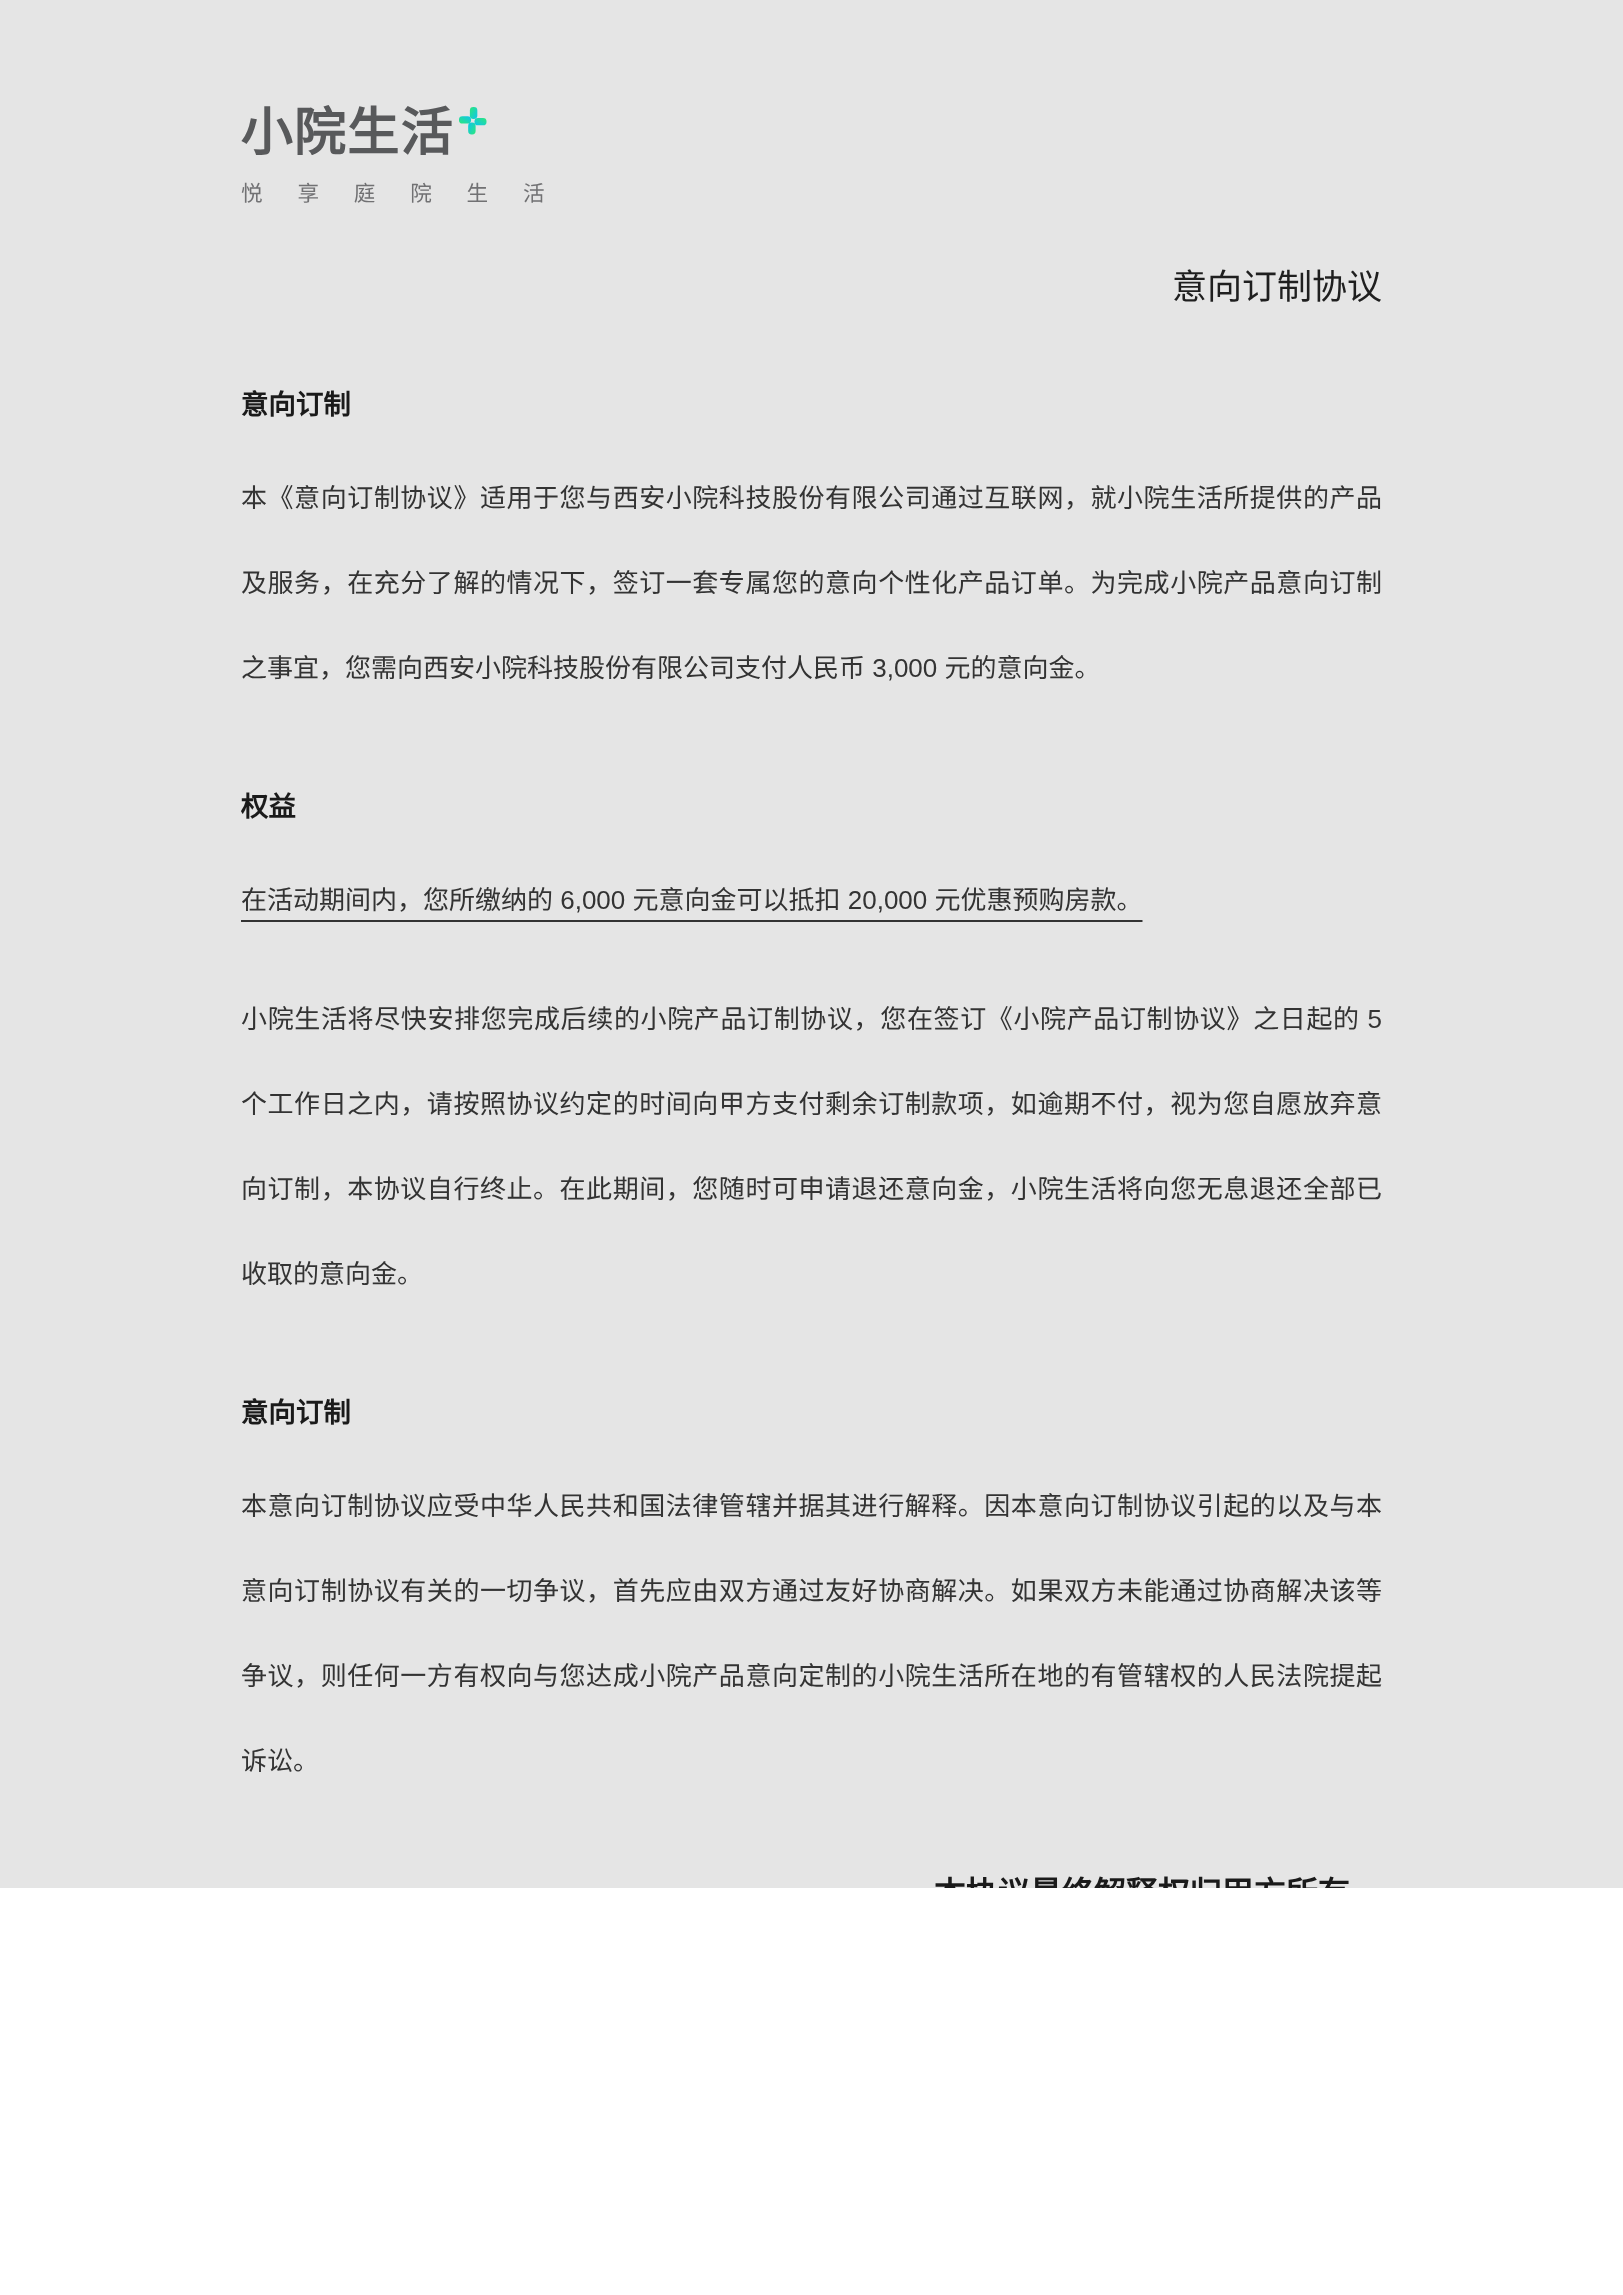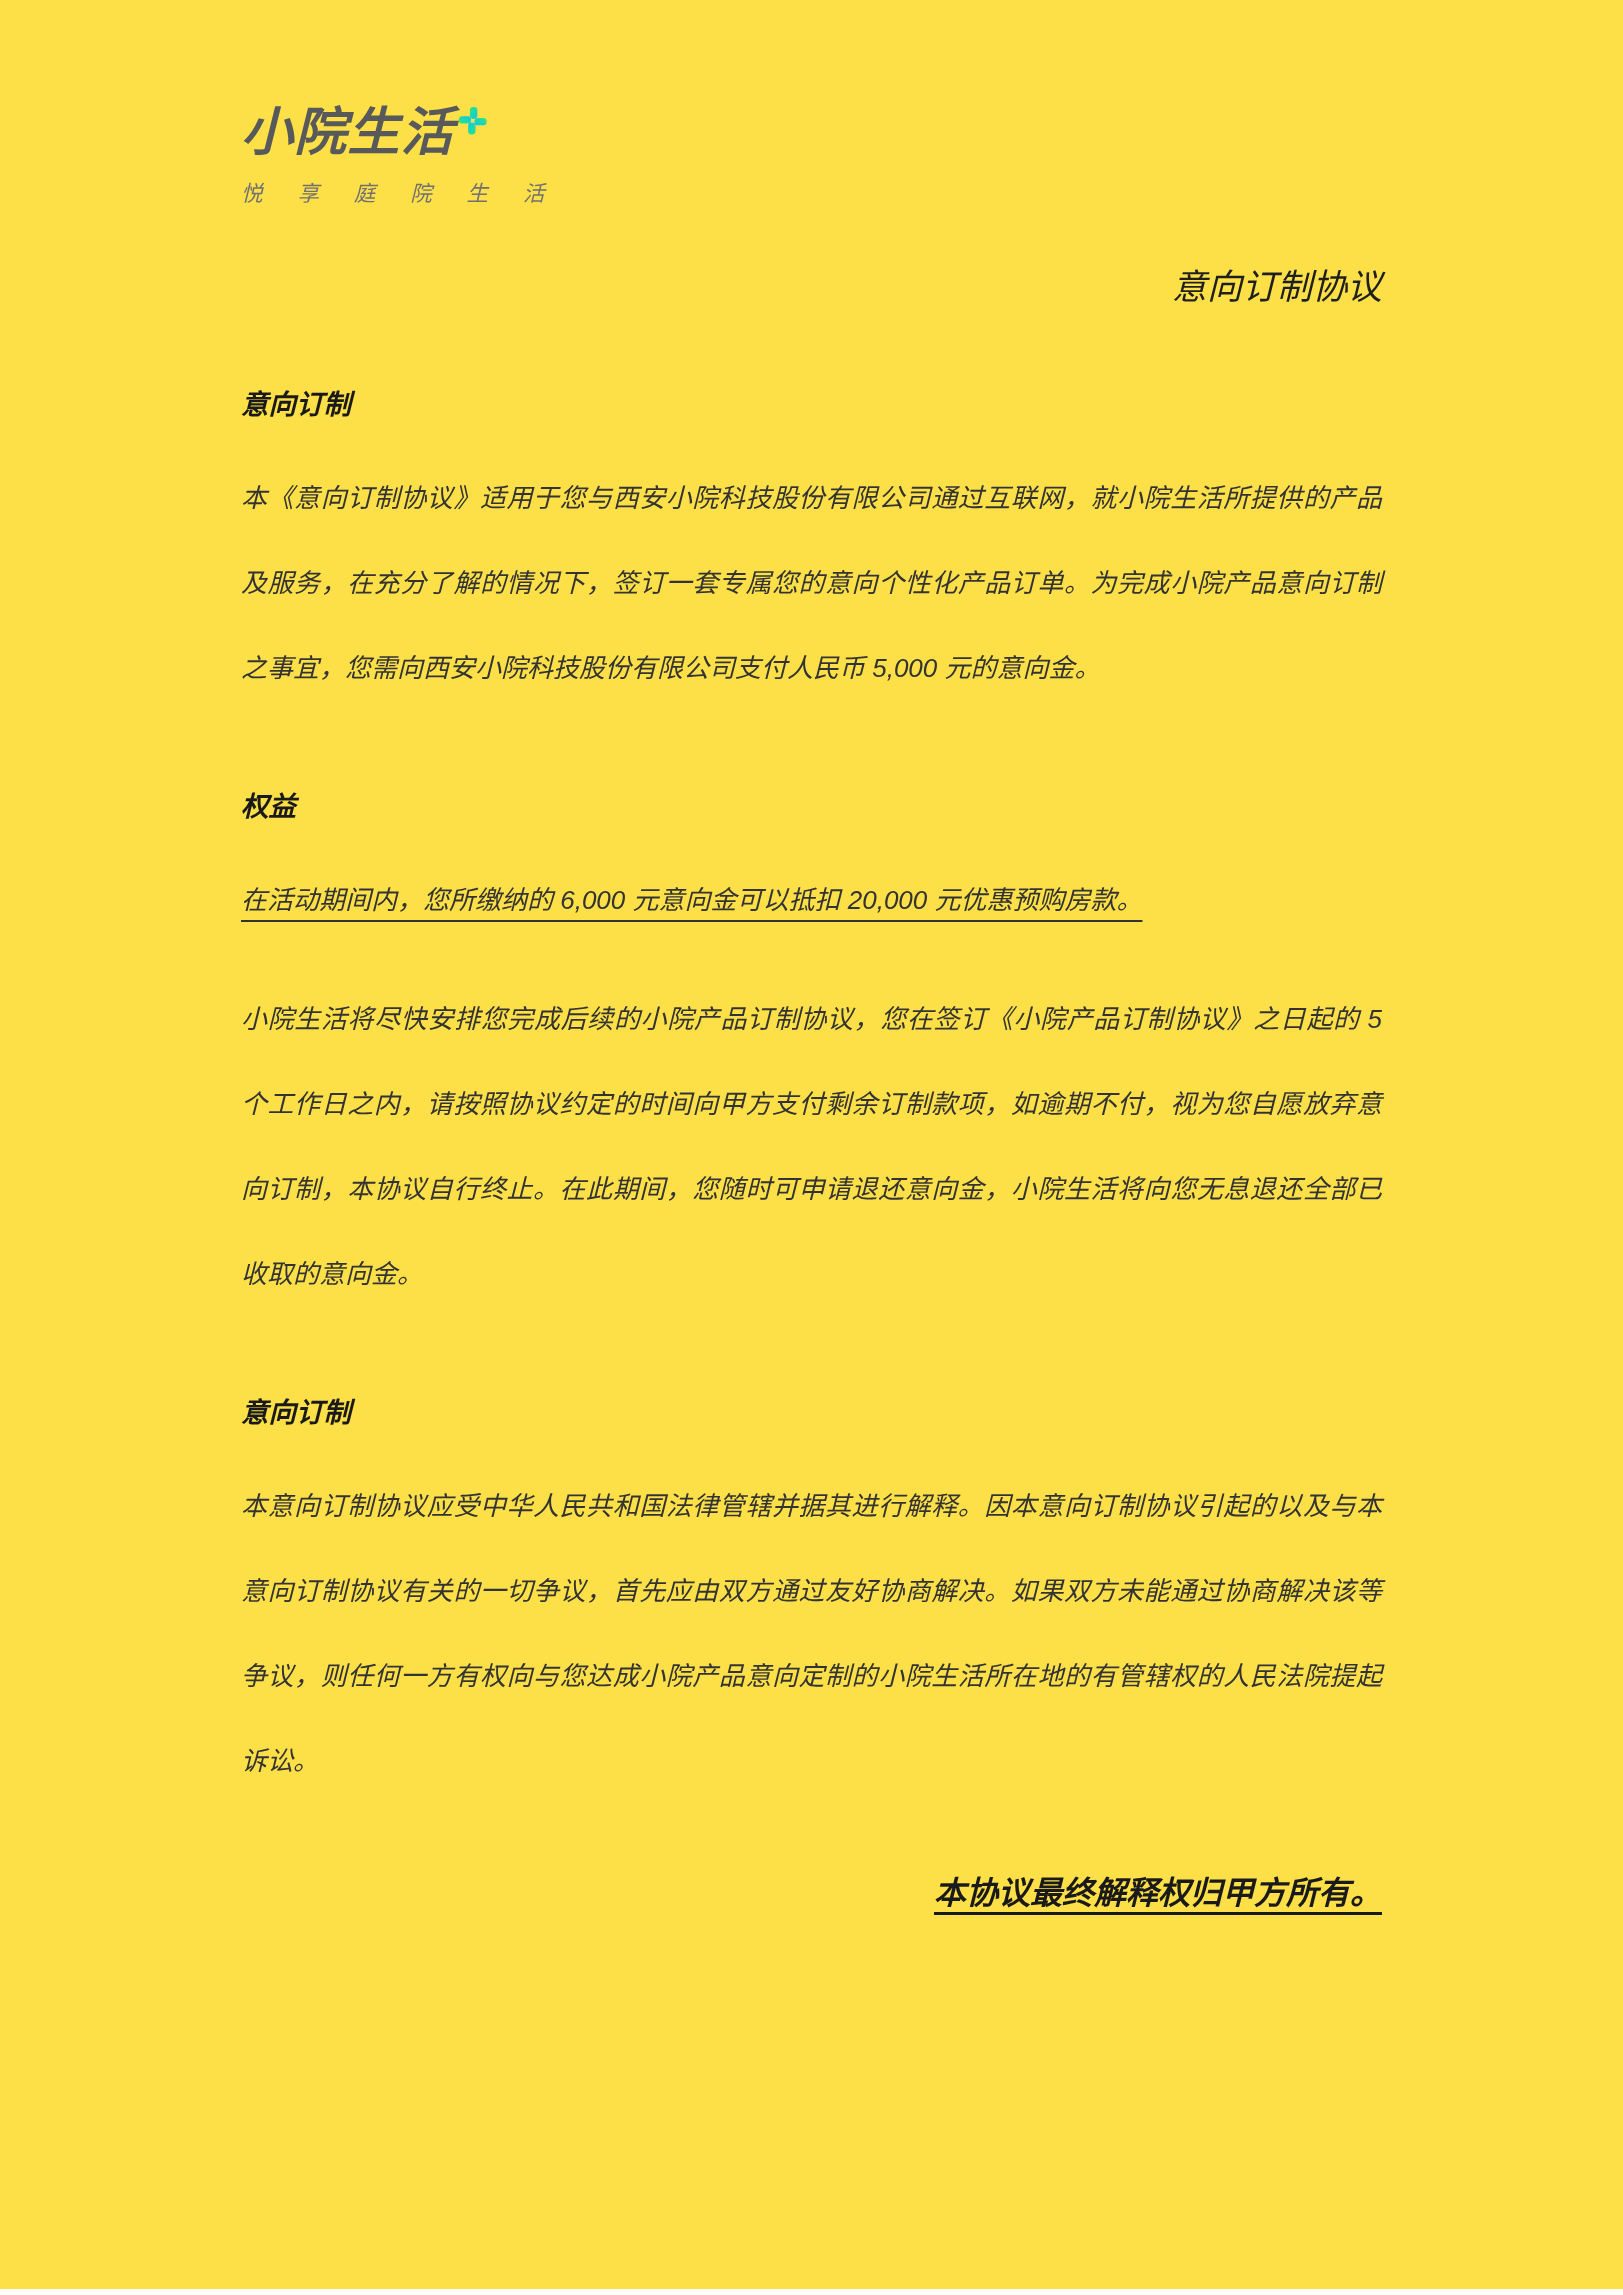--- a/index.html
+++ b/index.html
@@ -4,24 +4,23 @@
 <style>
   html, body {
     margin: 0;
     padding: 0;
     background: #ffffff;
     font-family: "Liberation Sans", "DejaVu Sans", sans-serif;
   }
   .page {
     position: relative;
     width: 1623px;
-    height: 2289px;
-    background: #fde047;
+    height: 1888px;
+    background: #e5e5e5;
     overflow: hidden;
-    font-style: italic;
   }
   .content {
     padding: 0 241px;
   }
   
   .logo-block {
     padding-top: 106px;
   }
   .logo-row {
     display: flex;
@@ -111,21 +110,21 @@
             <rect x="19" y="0" width="13" height="21" rx="6" transform="rotate(270 24 24)"></rect>
           </g>
         </svg>
       </div>
       <div class="logo-tagline">悦 享 庭 院 生 活</div>
     </div>
 
     <h1 class="doc-title">意向订制协议</h1>
 
     <h2 class="section-heading">意向订制</h2>
-    <p class="para">本《意向订制协议》适用于您与西安小院科技股份有限公司通过互联网，就小院生活所提供的产品及服务，在充分了解的情况下，签订一套专属您的意向个性化产品订单。为完成小院产品意向订制之事宜，您需向西安小院科技股份有限公司支付人民币 5,000 元的意向金。</p>
+    <p class="para">本《意向订制协议》适用于您与西安小院科技股份有限公司通过互联网，就小院生活所提供的产品及服务，在充分了解的情况下，签订一套专属您的意向个性化产品订单。为完成小院产品意向订制之事宜，您需向西安小院科技股份有限公司支付人民币 3,000 元的意向金。</p>
 
     <h2 class="section-heading">权益</h2>
     <p class="para underlined">在活动期间内，您所缴纳的 6,000 元意向金可以抵扣 20,000 元优惠预购房款。</p>
     <p class="para">小院生活将尽快安排您完成后续的小院产品订制协议，您在签订《小院产品订制协议》之日起的 5 个工作日之内，请按照协议约定的时间向甲方支付剩余订制款项，如逾期不付，视为您自愿放弃意向订制，本协议自行终止。在此期间，您随时可申请退还意向金，小院生活将向您无息退还全部已收取的意向金。</p>
 
     <h2 class="section-heading">意向订制</h2>
     <p class="para">本意向订制协议应受中华人民共和国法律管辖并据其进行解释。因本意向订制协议引起的以及与本意向订制协议有关的一切争议，首先应由双方通过友好协商解决。如果双方未能通过协商解决该等争议，则任何一方有权向与您达成小院产品意向定制的小院生活所在地的有管辖权的人民法院提起诉讼。</p>
 
     <p class="footer-line">
       <span>本协议最终解释权归甲方所有。</span>

